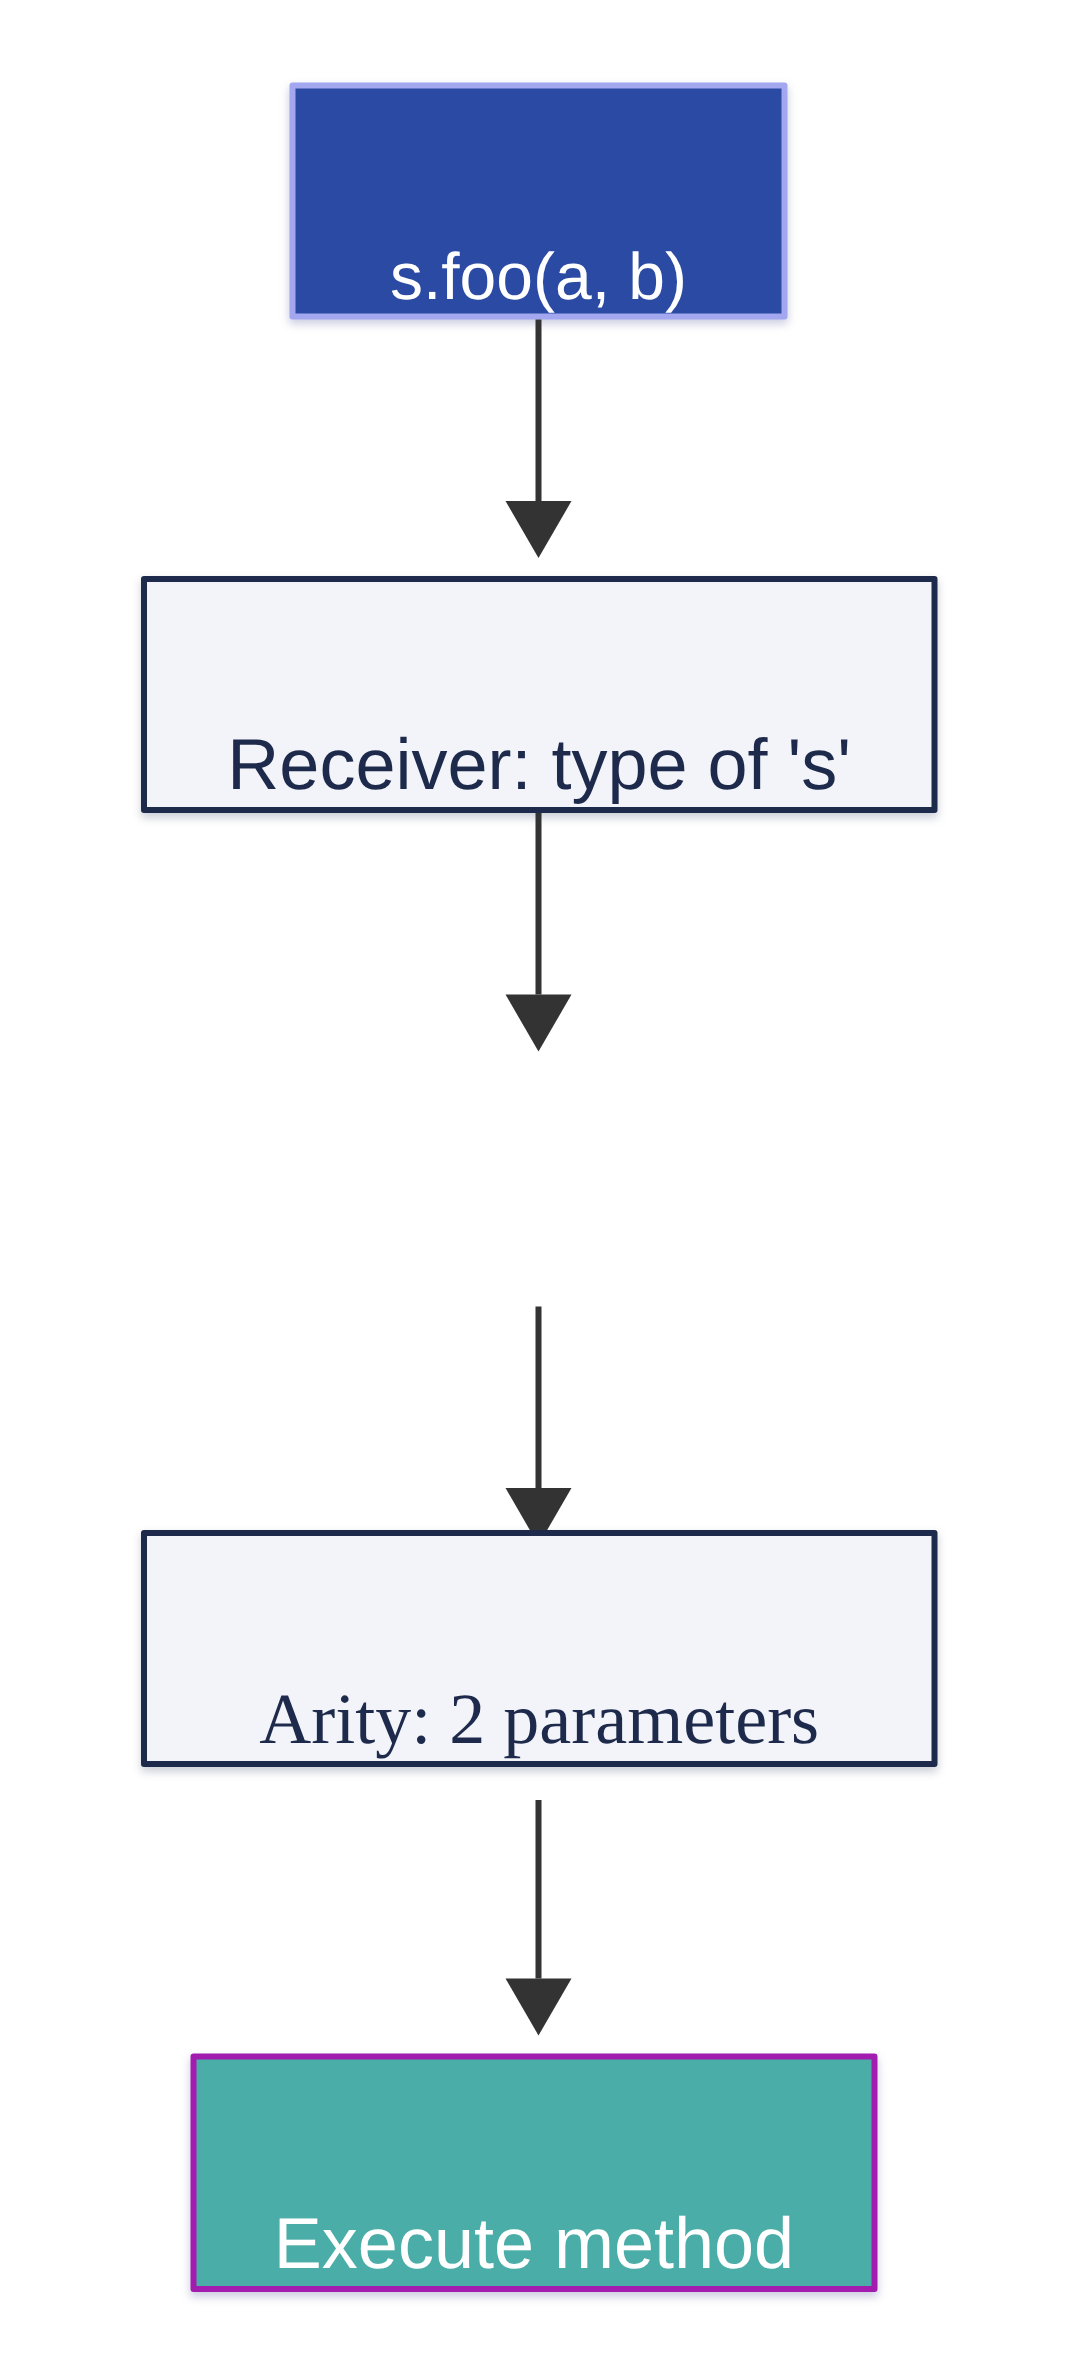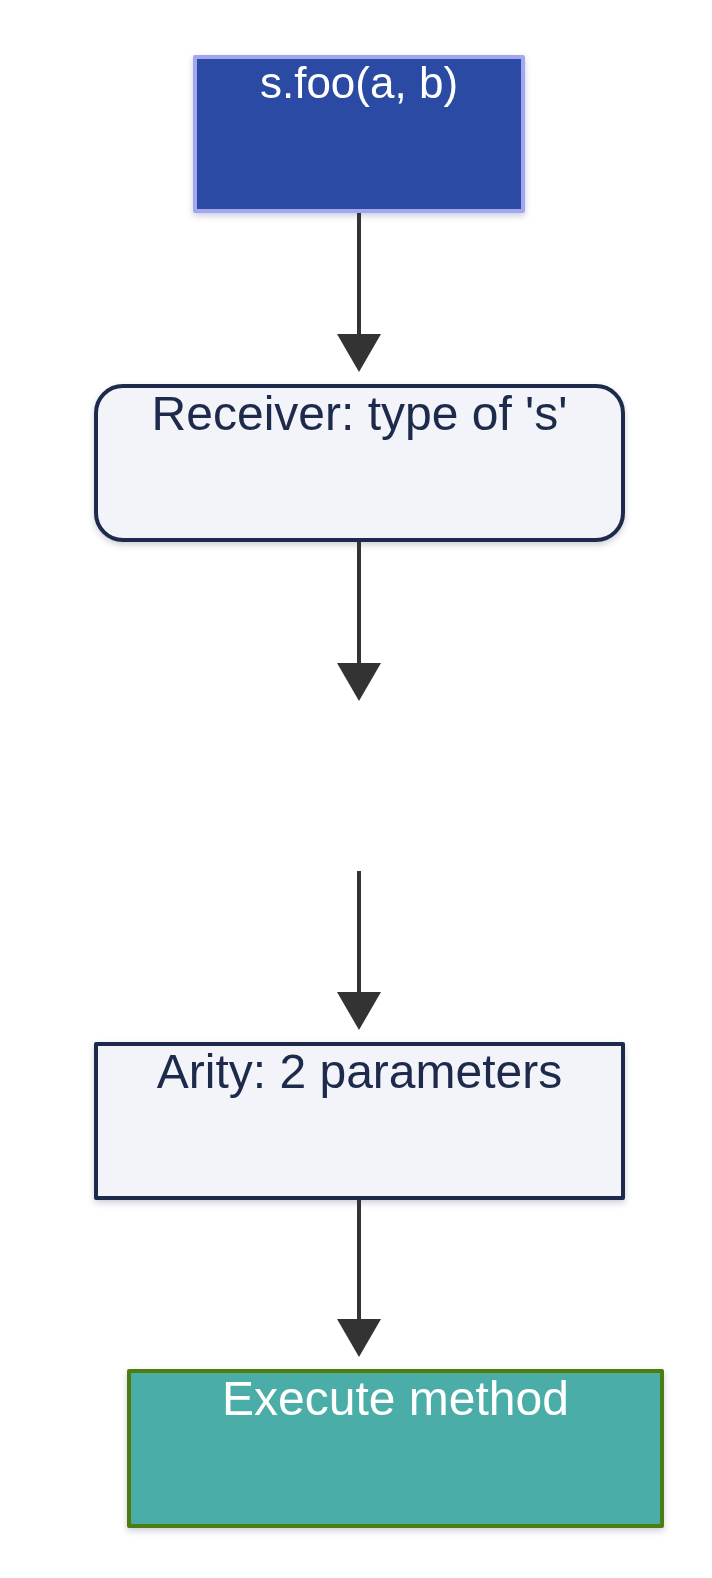--- a/index.html
+++ b/index.html
@@ -12,21 +12,21 @@
     position: relative;
     width: 712px;
     height: 1578px;
     background: #ffffff;
     overflow: hidden;
   }
   .node {
     position: absolute;
     box-sizing: border-box;
     display: flex;
-    align-items: flex-start;
+    align-items: flex-end;
     justify-content: center;
     text-align: center;
     border-radius: 2px;
   }
   .node .label {
     white-space: nowrap;
     line-height: 1.1;
   }
   
   .node-start {
@@ -44,31 +44,31 @@
   .node-step {
     left: 94px;
     width: 531px;
     height: 158px;
     background: #f2f4f9;
     border: 4px solid #1e2a4b;
     box-shadow: 0 3px 6px rgba(90, 100, 130, 0.30);
     color: #1e2a4b;
     font-size: 48px;
   }
-  .node-step-receiver { top: 384px; border-radius: 29px; }
+  .node-step-receiver { top: 384px; }
   .node-step-name     { top: 713px; }
-  .node-step-arity    { top: 1042px; }
+  .node-step-arity    { top: 1020px; font-family: Liberation Serif, serif; }
   
   .node-end {
     left: 127px;
     top: 1369px;
-    width: 537px;
+    width: 458px;
     height: 159px;
     background: #4badA7;
-    border: 4px solid #4d7c0f;
+    border: 4px solid #a21caf;
     box-shadow: 0 3px 6px rgba(110, 115, 170, 0.35);
     color: #ffffff;
     font-size: 48px;
   }
   
   .arrow {
     position: absolute;
     left: 337px;
     width: 44px;
     display: flex;

